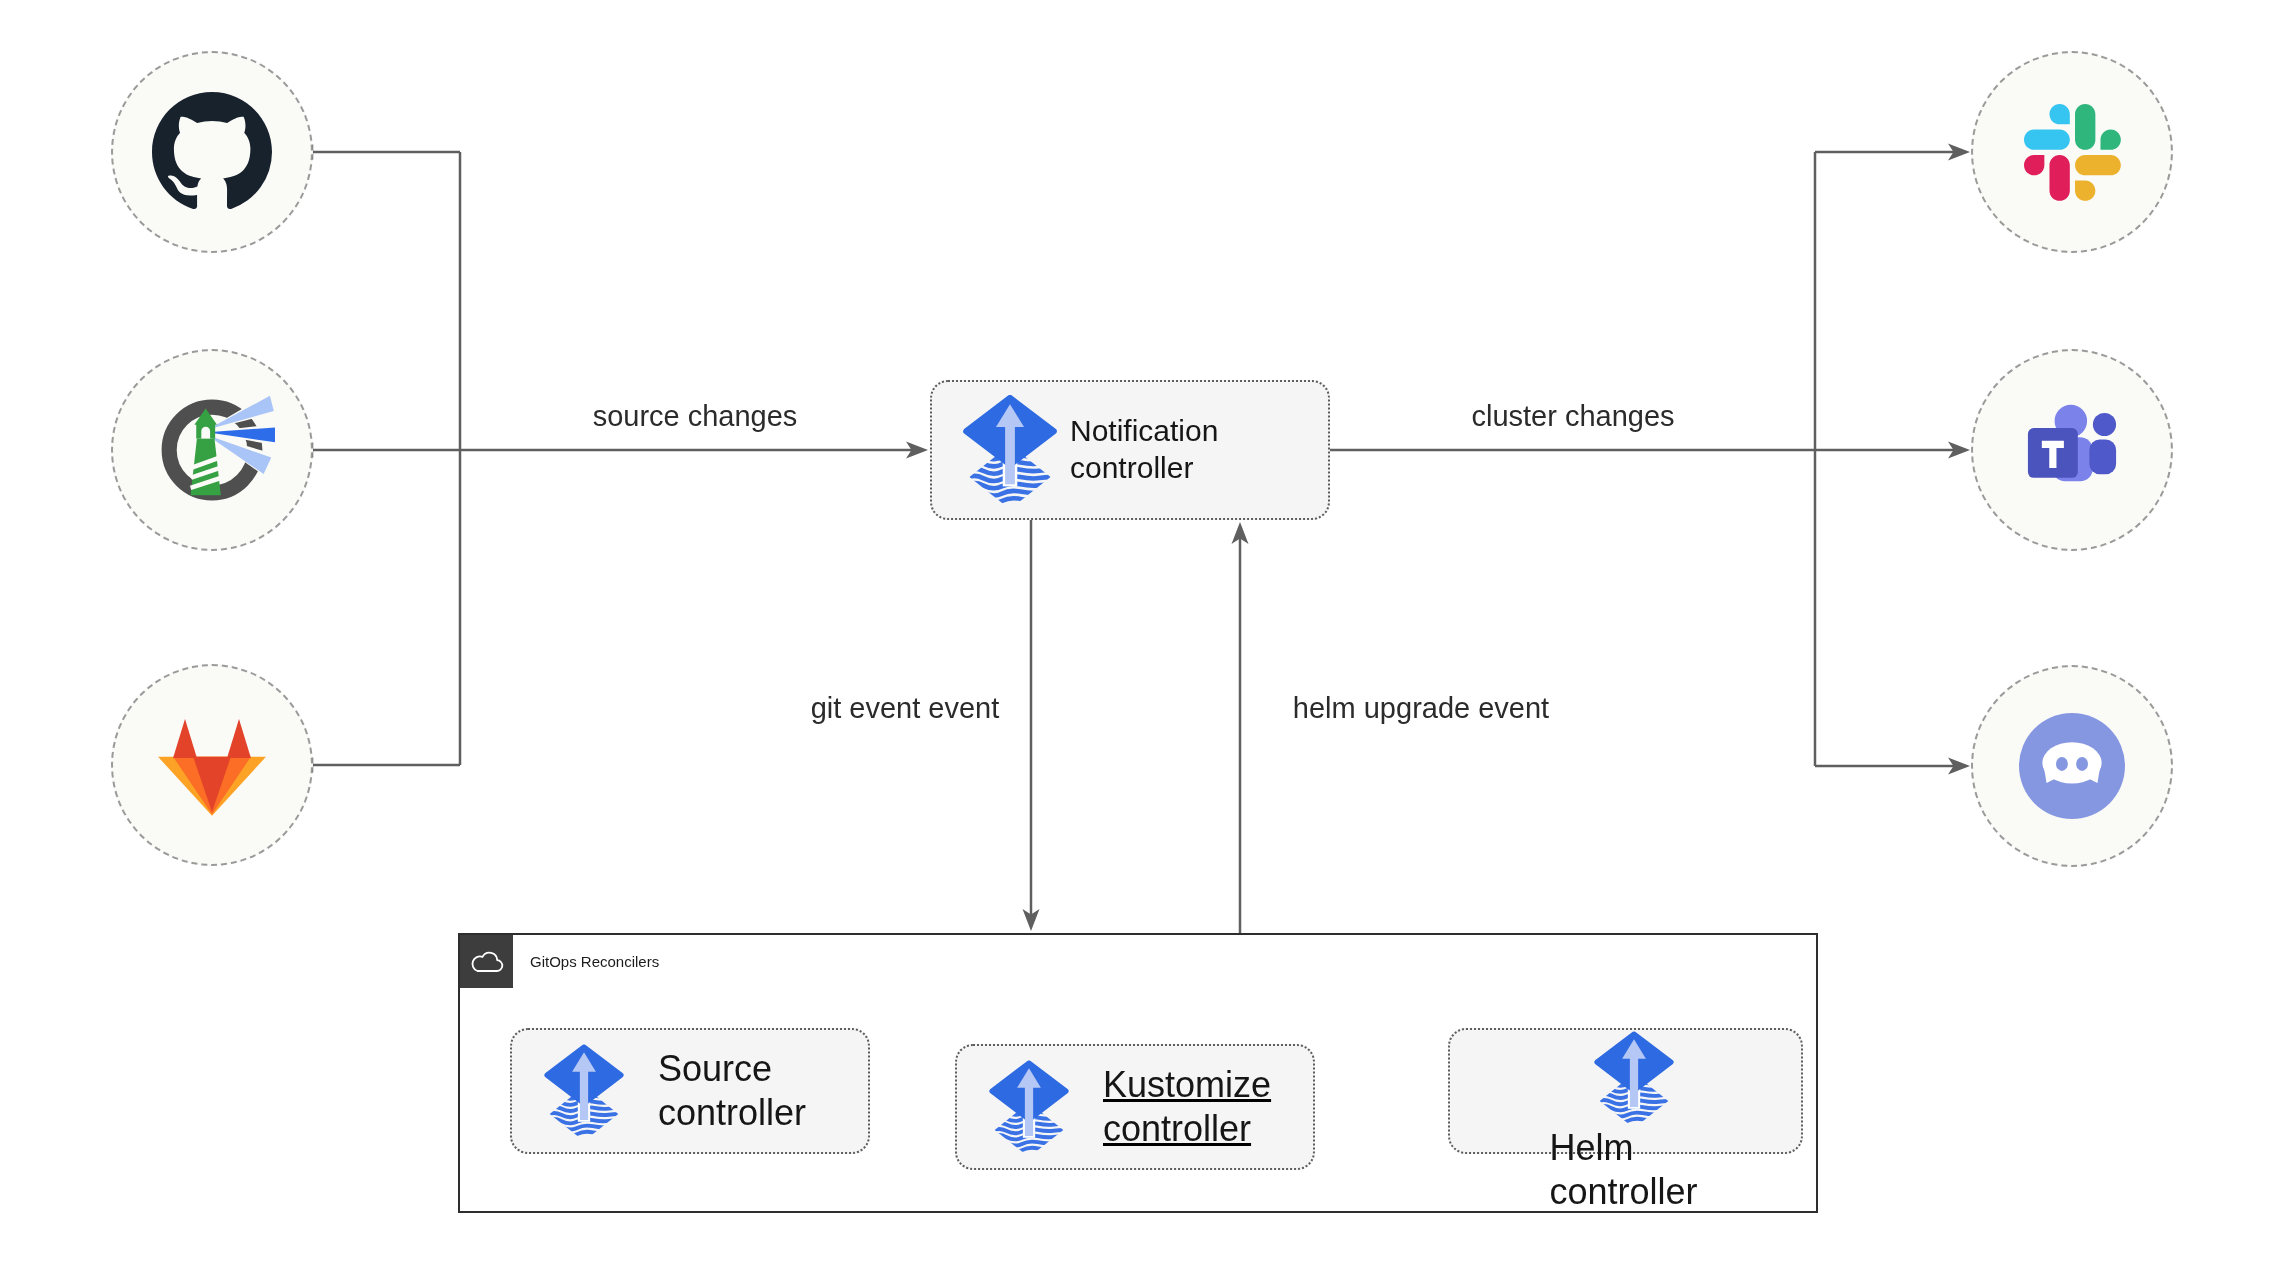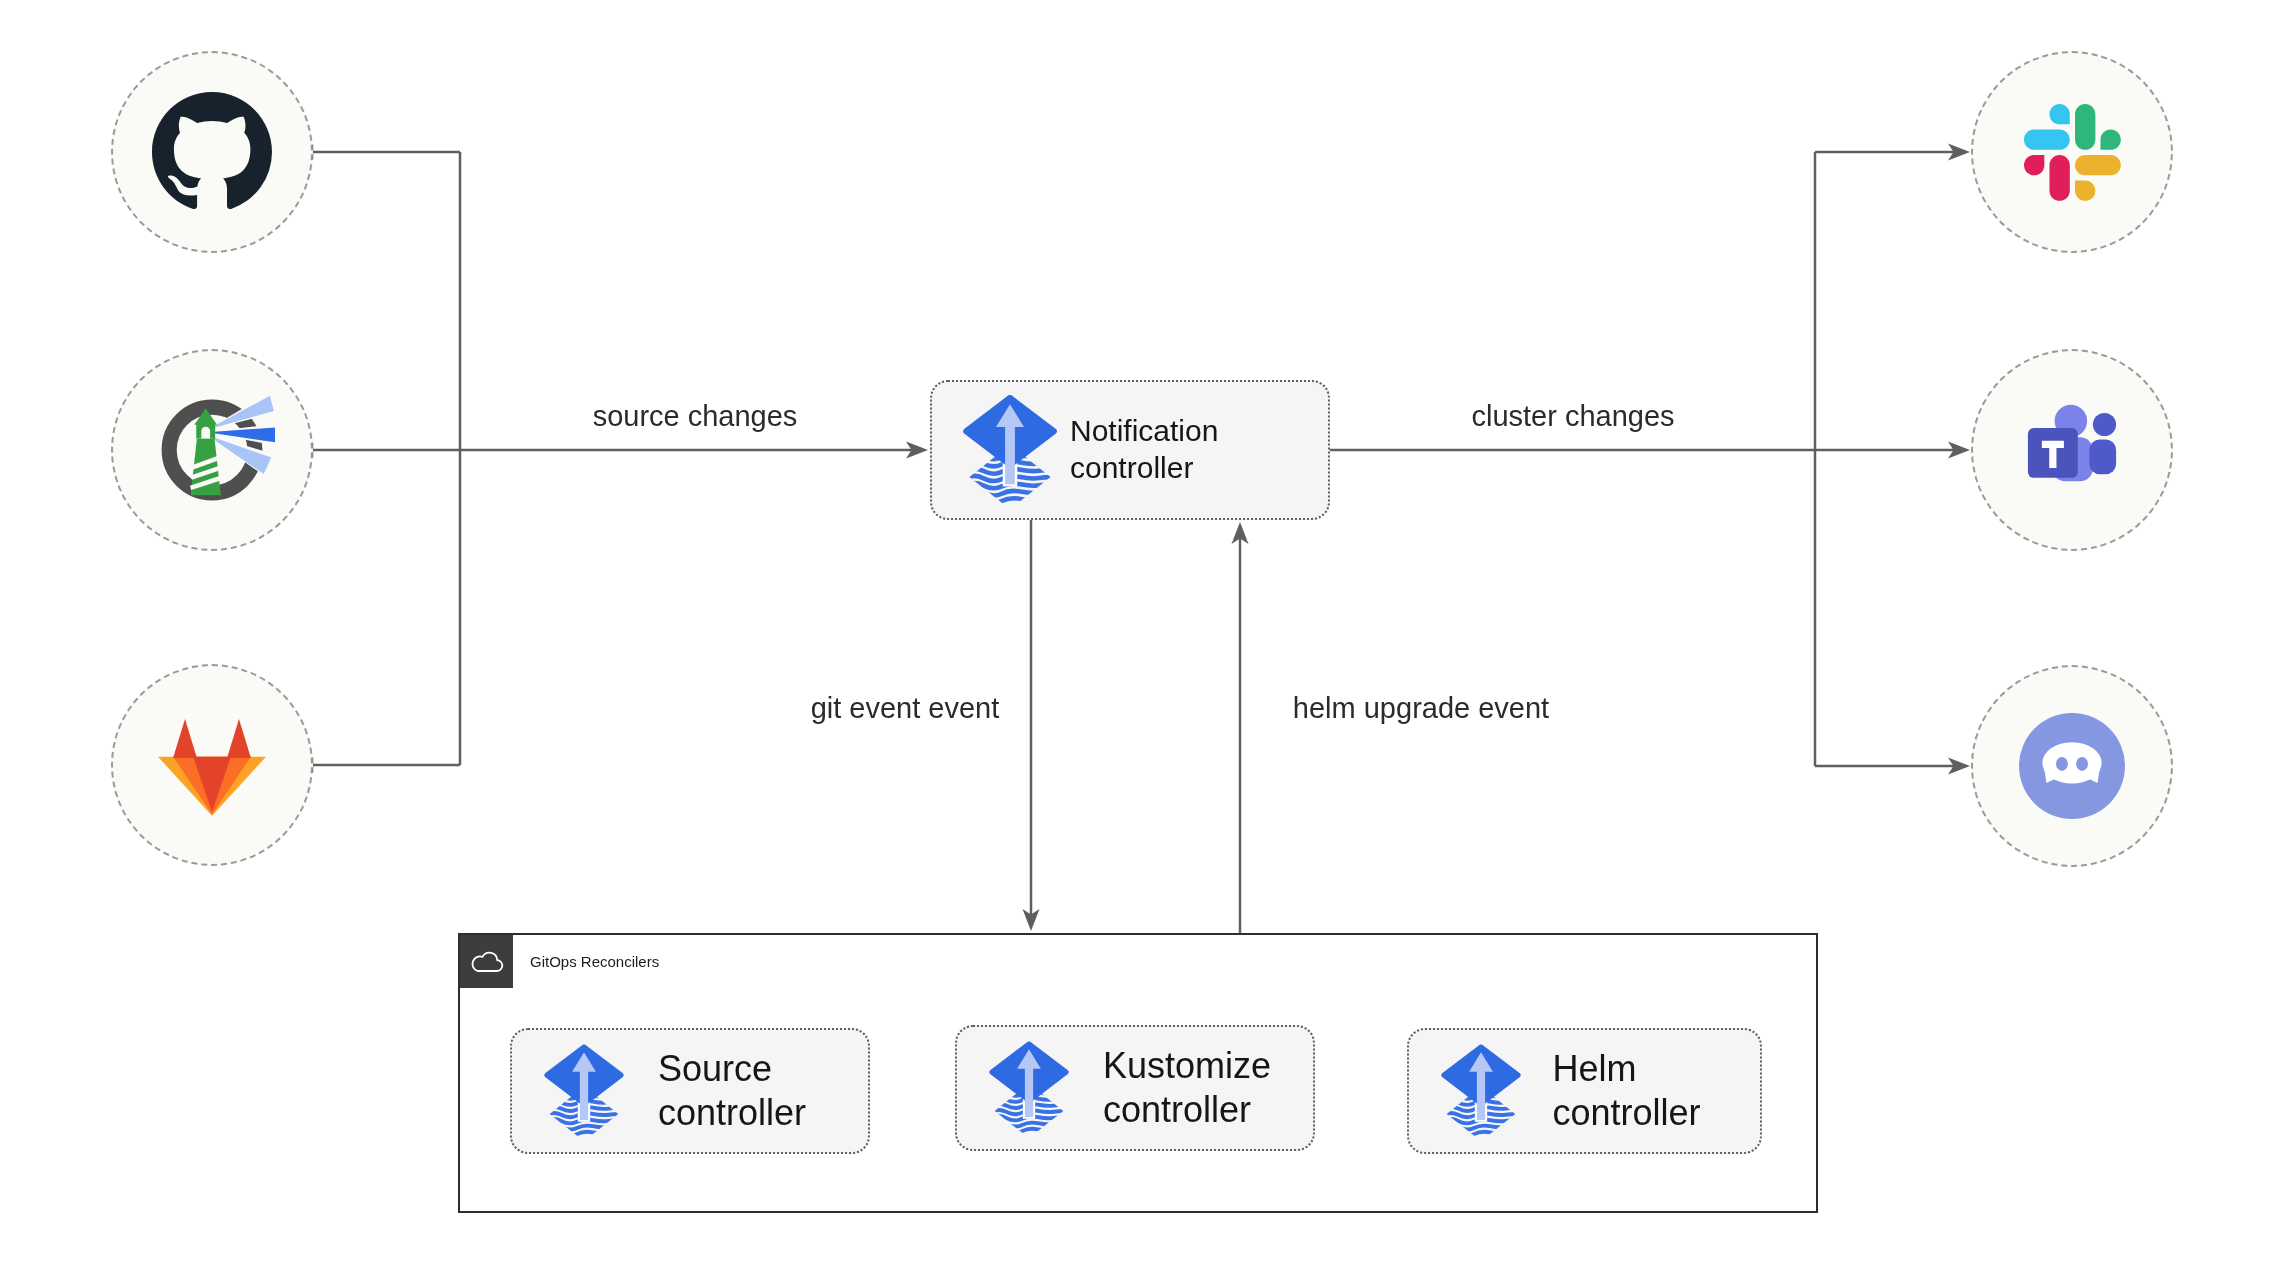--- a/index.html
+++ b/index.html
@@ -235,32 +235,32 @@
       <span class="icon">
         <svg viewBox="0 0 100 106">
             <use href="#flux-icon" xlink:href="#flux-icon"></use>
           </svg>
       </span>
       <span class="label-wrap">
           <span class="label">Source controller</span>
         </span>
     </div>
 
-    <div class="flux-node node-sm" style="left:495px;top:90px;">
+    <div class="flux-node node-sm" style="left:495px;top:109px;text-decoration:underline;">
       <span class="icon">
         <svg viewBox="0 0 100 106">
             <use href="#flux-icon" xlink:href="#flux-icon"></use>
           </svg>
       </span>
       <span class="label-wrap">
           <span class="label">Kustomize controller</span>
         </span>
     </div>
 
-    <div class="flux-node node-sm" style="left:947px;top:93px;width:355px;">
+    <div class="flux-node node-sm" style="left:988px;top:93px;width:355px;flex-direction:column;">
       <span class="icon">
         <svg viewBox="0 0 100 106">
             <use href="#flux-icon" xlink:href="#flux-icon"></use>
           </svg>
       </span>
       <span class="label-wrap">
           <span class="label">Helm controller</span>
         </span>
     </div>
   </div>

